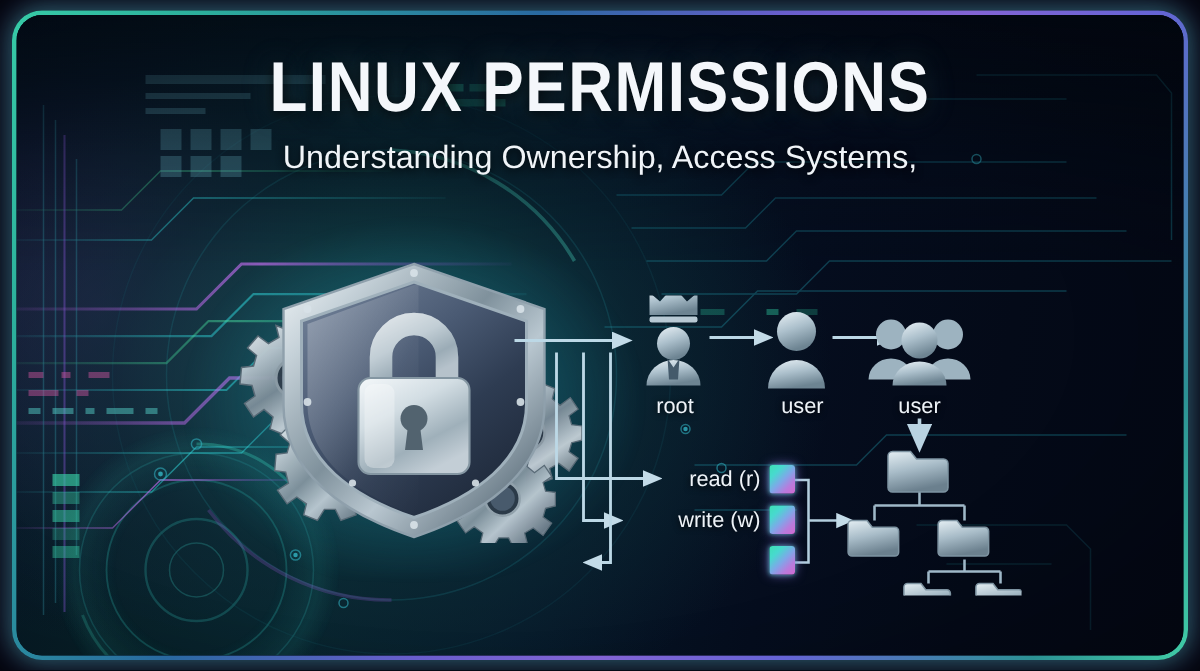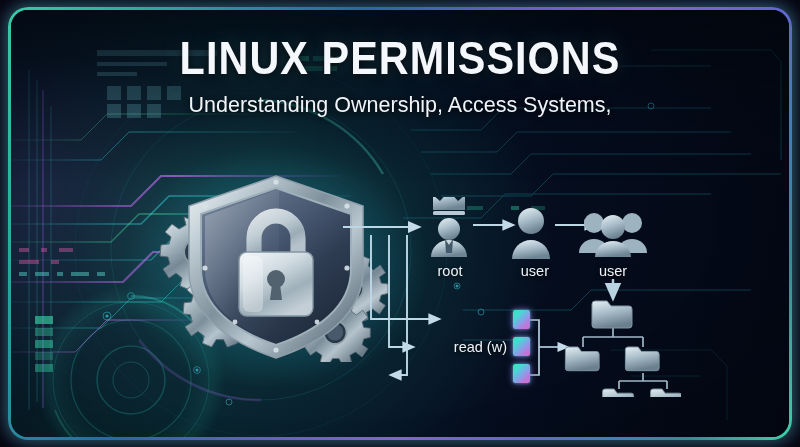--- a/index.html
+++ b/index.html
@@ -426,22 +426,23 @@
             <path d="M264 192 h9 l3.2 4.2 h14 a2.4 2.4 0 0 1 2.4 2.4 v12 a2.4 2.4 0 0 1 -2.4 2.4 h-26.2 a2.4 2.4 0 0 1 -2.4 -2.4 v-16.2 a2.4 2.4 0 0 1 2.4 -2.4 z"></path>
             <path d="M312 192 h9 l3.2 4.2 h14 a2.4 2.4 0 0 1 2.4 2.4 v12 a2.4 2.4 0 0 1 -2.4 2.4 h-26.2 a2.4 2.4 0 0 1 -2.4 -2.4 v-16.2 a2.4 2.4 0 0 1 2.4 -2.4 z"></path>
           </g>
         </g>
       </svg>
 
       <div class="nodelabel" style="left:92px; top:66px; width:34px; text-align:center">root</div>
       <div class="nodelabel" style="left:172px; top:66px; width:36px; text-align:right">user</div>
       <div class="nodelabel" style="left:248px; top:66px; width:48px; text-align:center">user</div>
 
+      <div class="permlabel" style="left:36px; top:115px; width:130px">read (r)</div>
       <div class="swatch" style="left:172px; top:113px"></div>
 
-      <div class="permlabel" style="left:36px; top:142px; width:130px">read (w)</div>
+      <div class="permlabel" style="left:36px; top:142px; width:130px">write (w)</div>
       <div class="swatch" style="left:172px; top:140px"></div>
 
       <div class="swatch" style="left:172px; top:167px"></div>
     </div>
 
   </div>
 </div>
 
 </body></html>

